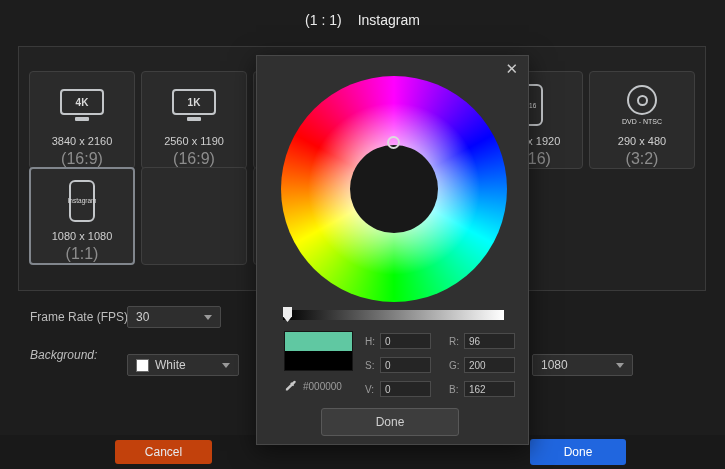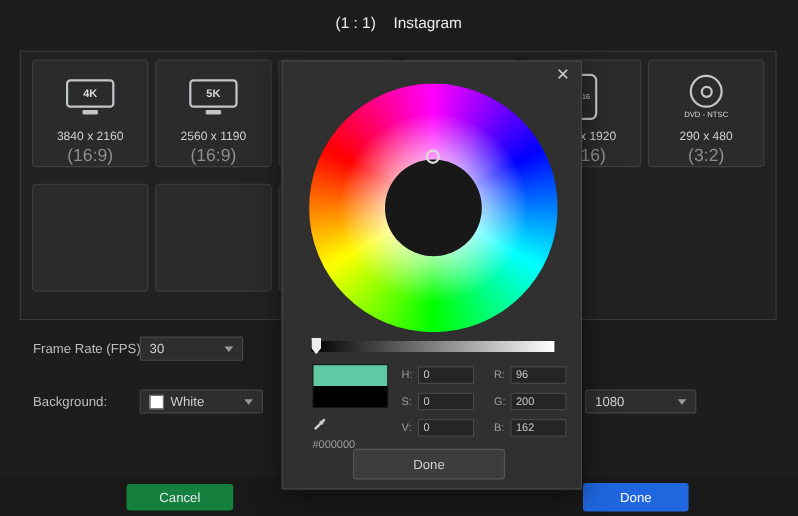--- a/index.html
+++ b/index.html
@@ -5,57 +5,57 @@
   * { box-sizing: border-box; }
   body { margin:0; background:#1d1d1d; font-family:"Liberation Sans", sans-serif; }
   .stage { position:relative; width:725px; height:469px; background:#1d1d1d; overflow:hidden; }
 
   
   .app-header { position:absolute; top:0; left:0; right:0; height:40px; display:flex; align-items:center; justify-content:center; gap:16px; color:#ebebeb; font-size:14px; }
 
   
   .presets-panel { position:absolute; left:18px; top:46px; width:688px; height:245px; border:1px solid #3a3a3a; background:#222222; }
   .preset-row { position:absolute; left:10px; display:flex; gap:6px; }
-  .row-1 { top:7px;justify-content:space-between; } .row-2 { top:120px; }
+  .row-1 { top:24px;justify-content:space-between; } .row-2 { top:120px; }
   .card { width:106px; height:98px; background:#2b2b2b; border:1px solid #3f3f3f; border-radius:4px; display:flex; flex-direction:column; align-items:center; padding-top:9px; cursor:pointer; }
   .card.selected { border:2px solid #81868d; padding-top:8px; }
   .icon-area { height:52px; display:flex; flex-direction:column; align-items:center; justify-content:center; }
   .monitor { width:44px; height:26px; border:2px solid #c3c6c9; border-radius:4px; display:flex; align-items:center; justify-content:center; color:#dadada; font-size:10px; font-weight:bold; }
   .monitor-stand { width:14px; height:4px; background:#c3c6c9; margin-top:2px; border-radius:1px; }
   .phone { width:26px; height:42px; border:2px solid #c3c6c9; border-radius:6px; display:flex; align-items:center; justify-content:center; color:#dadada; font-size:6.5px; text-align:center; }
   .disc { width:30px; height:30px; border:2px solid #c3c6c9; border-radius:50%; position:relative; }
   .disc::after { content:""; position:absolute; left:50%; top:50%; width:7px; height:7px; margin:-5.5px 0 0 -5.5px; border:2px solid #c3c6c9; border-radius:50%; }
   .disc-label { color:#dadada; font-size:7px; margin-top:3px; }
   .card-size { color:#cfcfcf; font-size:11px; margin-top:6px; white-space:nowrap; }
   .card-ratio { color:#8d8d8d; font-size:16px; margin-top:3px; }
 
   
   .ctl-label { position:absolute; color:#bdbdbd; font-size:12px; }
   .dropdown { position:absolute; height:22px; background:#2e2e2e; border:1px solid #4a4a4a; border-radius:2px; display:flex; align-items:center; padding:0 8px; color:#cfcfcf; font-size:12px; cursor:pointer; }
   .caret { margin-left:auto; width:0; height:0; border-left:4px solid transparent; border-right:4px solid transparent; border-top:5px solid #9a9a9a; }
   .swatch { width:13px; height:13px; border:1px solid #6a6a6a; margin-right:6px; }
 
   
   .footer { position:absolute; left:0; right:0; bottom:0; height:34px; background:#191919; }
-  .btn-cancel { position:absolute; left:115px; top:5px; width:97px; height:24px; background:#15803d; color:#e6e9ee; font-size:12px; border-radius:3px; display:flex; align-items:center; justify-content:center; cursor:pointer; }
+  .btn-cancel { position:absolute; left:115px; top:5px; width:97px; height:24px; background:#c2410c; color:#e6e9ee; font-size:12px; border-radius:3px; display:flex; align-items:center; justify-content:center; cursor:pointer; }
   .btn-done-main { position:absolute; left:530px; top:4px; width:96px; height:26px; background:#2066df; color:#ffffff; font-size:12px; border-radius:3px; display:flex; align-items:center; justify-content:center; cursor:pointer; }
 
   
   .picker { position:absolute; left:256px; top:55px; width:273px; height:390px; background:#303030; border:1px solid #484848; box-shadow:0 6px 24px rgba(0,0,0,.55); z-index:10; }
   .picker-close { position:absolute; top:5px; right:10px; color:#c9c9c9; font-size:15px; line-height:1; cursor:pointer; }
   .wheel { position:absolute; left:24px; top:20px; width:226px; height:226px; border-radius:50%; cursor:crosshair;
            background: radial-gradient(closest-side, rgba(255,255,255,1) 18%, rgba(255,255,255,.65) 38%, rgba(255,255,255,0) 76%),
                        conic-gradient(#f0f, #00f 17%, #0ff 33%, #0f0 50%, #ff0 67%, #f00 83%, #f0f); }
   .wheel-center { position:absolute; left:50%; top:50%; width:88px; height:88px; margin:-44px 0 0 -44px; border-radius:50%; background:#181818; }
   .wheel-cursor { position:absolute; left:50%; top:60px; width:13px; height:13px; margin-left:-7px; border:2px solid #dcdcdc; border-radius:50%; }
   .val-slider { position:absolute; left:26px; top:254px; width:221px; height:10px; background:linear-gradient(to right,#000,#fff); cursor:pointer; }
   .slider-marker { position:absolute; left:0px; top:-3px; width:9px; height:15px; background:#ededed; clip-path:polygon(0 0,100% 0,100% 62%,50% 100%,0 62%); }
   .preview { position:absolute; left:27px; top:275px; width:69px; height:40px; border:1px solid #161616; }
   .preview-top { height:50%; } .preview-bottom { height:50%; }
-  .hex-row { position:absolute; left:27px; top:324px; display:flex; align-items:flex-start; gap:6px; color:#9c9c9c; font-size:10px;flex-direction:column; }
+  .hex-row { position:absolute; left:27px; top:324px; display:flex; align-items:center; gap:6px; color:#9c9c9c; font-size:10px; }
   .field-row { position:absolute; display:flex; align-items:center; }
   .field-row .lbl { color:#9c9c9c; font-size:10px; width:15px; }
   .field-row input { width:51px; height:16px; background:#252525; border:1px solid #4b4b4b; color:#c9c9c9; font-size:10px; padding:0 4px; font-family:inherit; }
   .picker-done { position:absolute; left:64px; top:352px; width:138px; height:28px; background:#3d3d3d; border:1px solid #585858; border-radius:3px; color:#cfcfcf; font-size:12px; display:flex; align-items:center; justify-content:center; cursor:pointer; }
 </style>
 </head>
 <body>
 
 <div class="stage">
 
@@ -72,21 +72,21 @@
               <span>4K</span>
             </div>
           <div class="monitor-stand"></div>
         </div>
         <div class="card-size">3840 x 2160</div>
         <div class="card-ratio">(16:9)</div>
       </div>
       <div class="card">
         <div class="icon-area">
           <div class="monitor">
-              <span>5K</span>
+              <span>1K</span>
             </div>
           <div class="monitor-stand"></div>
         </div>
         <div class="card-size">2560 x 1190</div>
         <div class="card-ratio">(16:9)</div>
       </div>
       <div class="card"></div>
       <div class="card"></div>
       <div class="card">
         <div class="icon-area">
@@ -101,41 +101,50 @@
         <div class="icon-area">
           <div class="disc"></div>
           <div class="disc-label">DVD - NTSC</div>
         </div>
         <div class="card-size">290 x 480</div>
         <div class="card-ratio">(3:2)</div>
       </div>
     </div>
 
     <div class="preset-row row-2">
+      <div class="card selected">
+        <div class="icon-area">
+          <div class="phone">
+              <span>Instagram</span>
+            </div>
+        </div>
+        <div class="card-size">1080 x 1080</div>
+        <div class="card-ratio">(1:1)</div>
+      </div>
       <div class="card"></div>
       <div class="card"></div>
       <div class="card">
         <div class="icon-area">
           <div class="phone">
               <span>SAMSUNG</span>
             </div>
         </div>
         <div class="card-size">2400 x 1080</div>
         <div class="card-ratio">(20:9)</div>
       </div>
     </div>
   </div>
 
   <div class="ctl-label" style="left:30px; top:310px;">Frame Rate (FPS):</div>
   <div class="dropdown" style="left:127px; top:306px; width:94px;">
     <span>30</span>
     <span class="caret"></span>
   </div>
 
-  <div class="ctl-label" style="left:30px; top:358px;">Background:</div>
+  <div class="ctl-label" style="left:30px; top:348px;font-style:italic;">Background:</div>
   <div class="dropdown" style="left:127px; top:354px; width:112px;">
     <span class="swatch" style="background: rgb(255, 255, 255);"></span>
     <span>White</span>
     <span class="caret"></span>
   </div>
 
   <div class="dropdown" style="left:532px; top:354px; width:101px;">
     <span>1080</span>
     <span class="caret"></span>
   </div>

